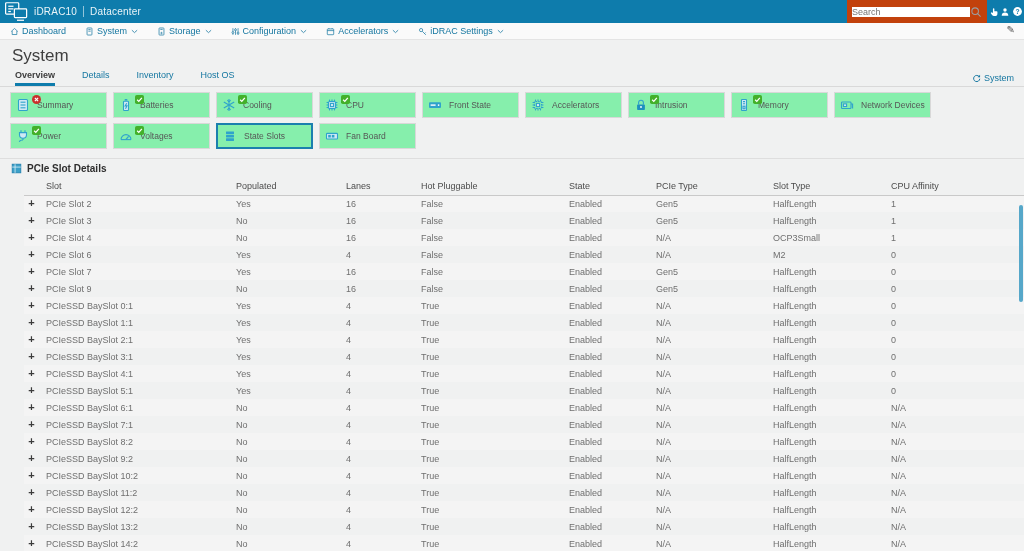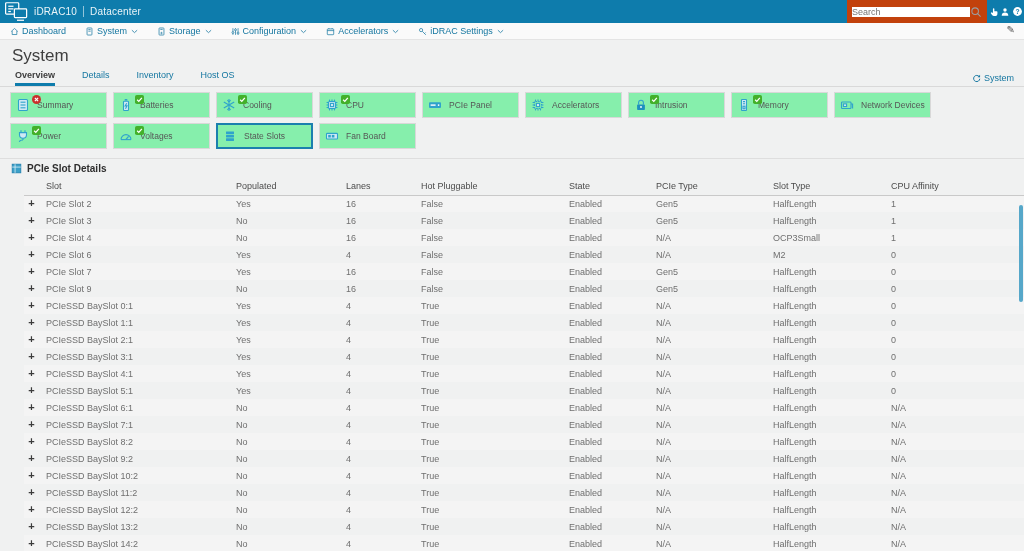--- a/index.html
+++ b/index.html
@@ -315,21 +315,21 @@
       <span class="t-label">CPU</span>
     </div>
     <div class="tile">
       <span class="icon">
         <svg width="14" height="14" viewBox="0 0 14 14" fill="none" stroke="#2fa3cc" stroke-width="1.1">
           <rect x="1" y="4.3" width="12" height="5.6" rx="1" fill="#2fa3cc" stroke="none"></rect>
           <rect x="2.6" y="6.4" width="5" height="1.4" fill="#fff" stroke="none"></rect>
           <circle cx="10.6" cy="7.1" r="0.9" fill="#fff" stroke="none"></circle>
         </svg>
       </span>
-      <span class="t-label">PCIe Panel</span>
+      <span class="t-label">Front State</span>
     </div>
     <div class="tile">
       <span class="icon">
         <svg width="14" height="14" viewBox="0 0 14 14" fill="none" stroke="#2fa3cc" stroke-width="1.1">
           <rect x="3.5" y="3.5" width="7" height="7" rx="1" stroke-dasharray="1.6 1"></rect>
           <rect x="5.4" y="5.4" width="3.2" height="3.2" fill="#cfe9f4"></rect>
           <line x1="4.5" y1="1.6" x2="4.5" y2="3.5"></line>
           <line x1="4.5" y1="10.5" x2="4.5" y2="12.4"></line>
           <line x1="1.6" y1="4.5" x2="3.5" y2="4.5"></line>
           <line x1="10.5" y1="4.5" x2="12.4" y2="4.5"></line>

